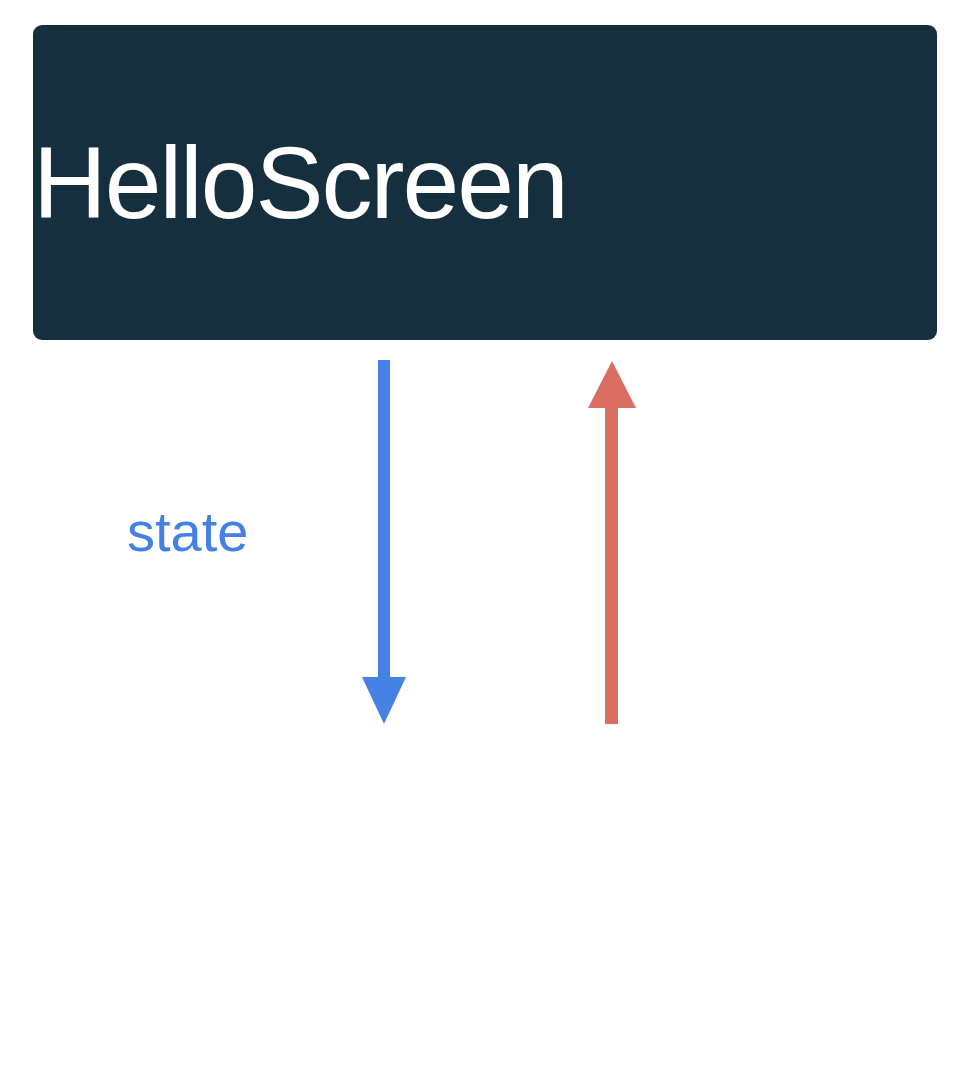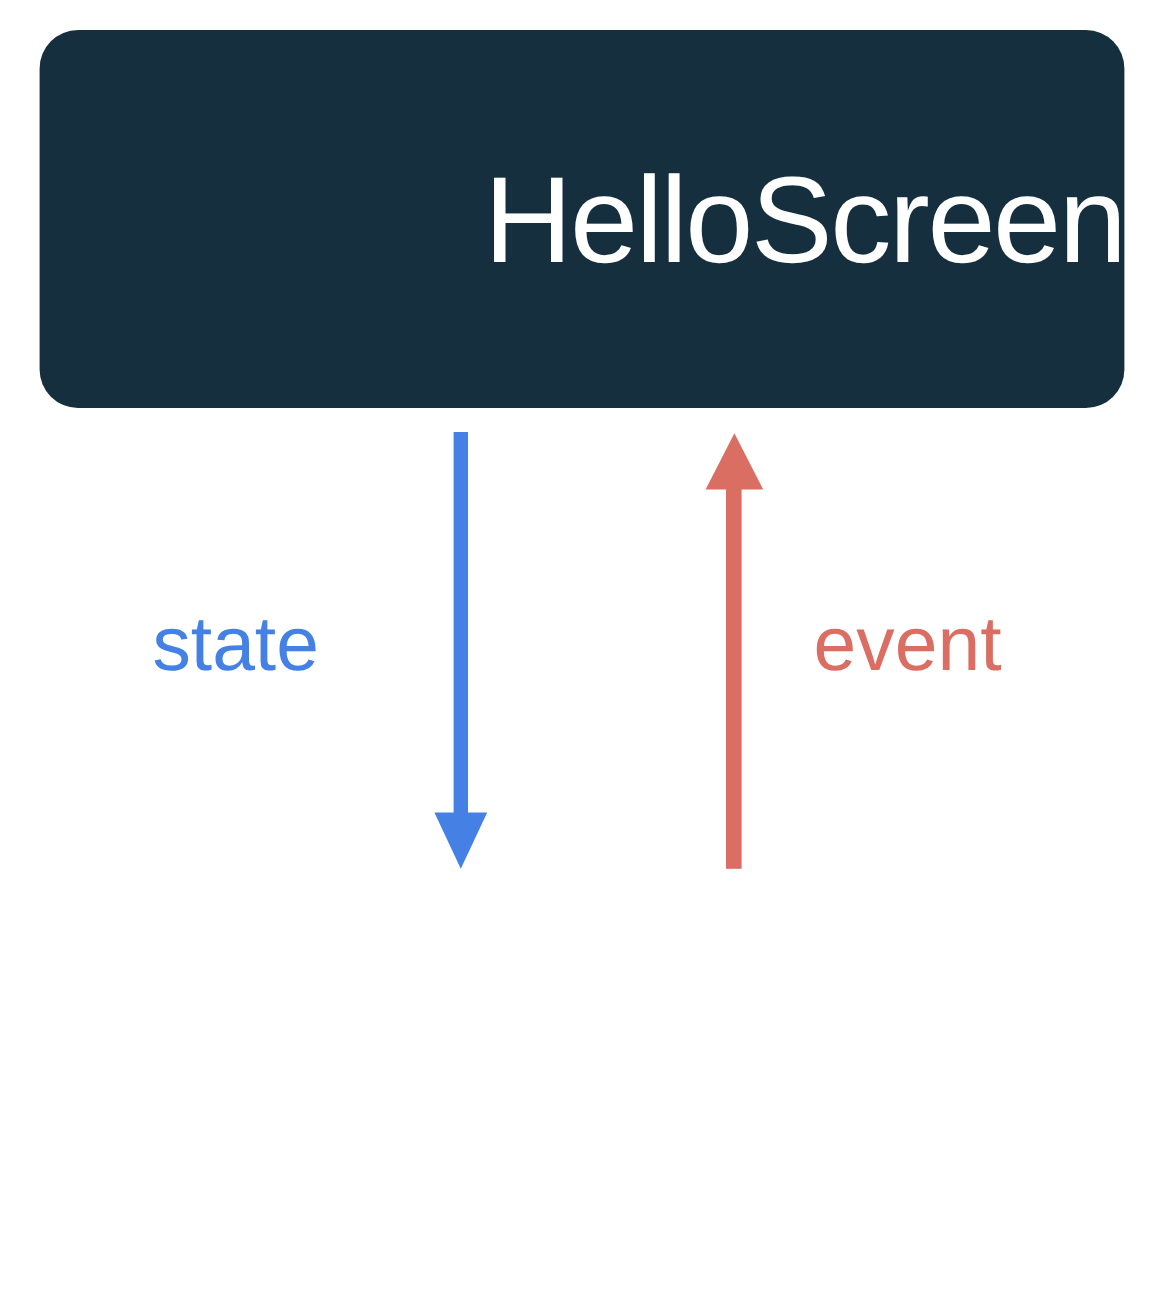--- a/index.html
+++ b/index.html
@@ -17,24 +17,24 @@
     overflow: hidden;
   }
   .diagram {
     position: relative;
     width: 958px; height: 1078px;
     background: var(--color-background);
   }
   .node {
     position: absolute;
     background: var(--color-node_fill);
-    border-radius: 32px;
+    border-radius: 9px;
     display: flex;
     align-items: center;
-    justify-content: flex-end;
+    justify-content: flex-start;
     color: var(--color-node_text);
   }
   .node-top {
     left: 33px; top: 25px;
     width: 904px; height: 315px;
   }
   .node-top .node-label {
     font-size: 102px;
     letter-spacing: -2px;
   }
@@ -73,21 +73,21 @@
   .event-head {
     left: 588px; top: 361px;
     border-left: 24px solid transparent;
     border-right: 24px solid transparent;
     border-bottom: 47px solid var(--color-event_arrow);
   }
 
   .edge-label {
     position: absolute;
     line-height: 1;
-    font-size: 64px;
+    font-size: 56px;
     white-space: nowrap;
   }
   .state-label {
     left: 127px; top: 504px;
     color: var(--color-state_arrow);
   }
   .event-label {
     left: 678px; top: 504px;
     color: var(--color-event_arrow);
   }
@@ -106,16 +106,15 @@
     <div class="arrow-head state-head"></div>
   </div>
 
   <div>
     <div class="arrow-shaft event-shaft"></div>
     <div class="arrow-head event-head"></div>
   </div>
 
   <span class="edge-label state-label">state</span>
 
-  <span class="edge-label event-label">event</span>
 
 
 </div>
 
 </body></html>

